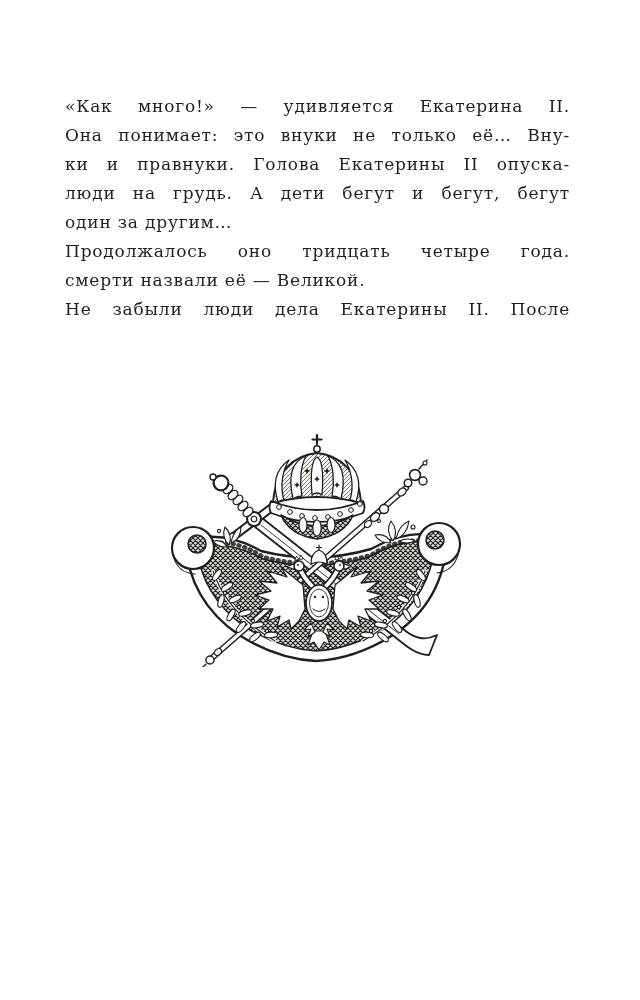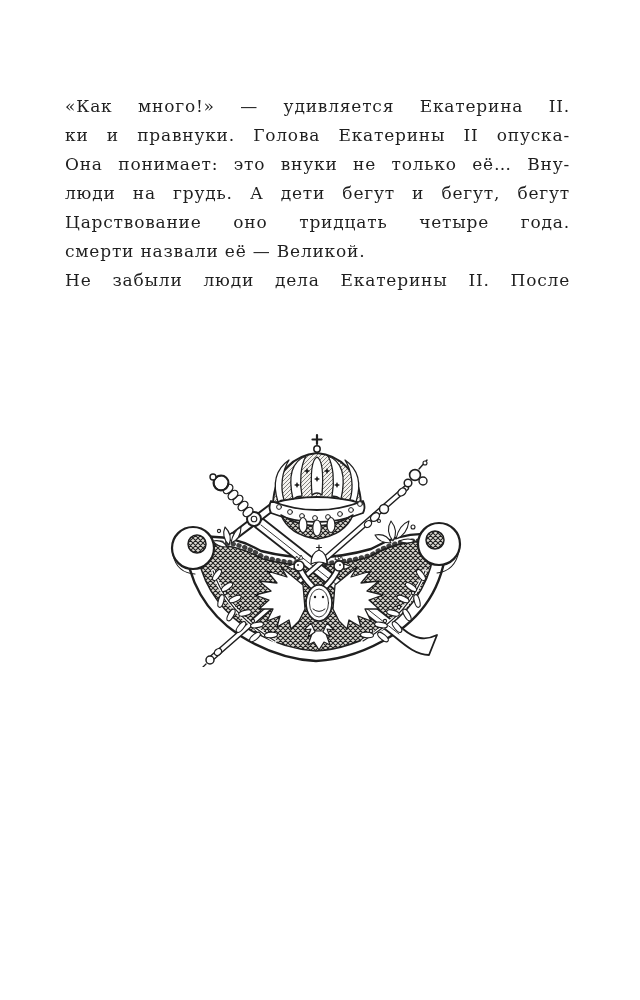--- a/index.html
+++ b/index.html
@@ -23,24 +23,25 @@
   }
   .emblem svg{display:block;width:100%;height:100%;}
 </style>
 </head>
 <body>
 
 <div class="page">
 
   <div class="text-block">
     <div class="ln">«Как много!» — удивляется Екатерина II.</div>
+    <div class="ln">Она понимает: это внуки не только её… Вну-</div>
     <div class="ln">ки и правнуки. Голова Екатерины II опуска-</div>
-    <div class="ln">Она понимает: это внуки не только её… Вну-</div>
     <div class="ln">люди на грудь. А дети бегут и бегут, бегут</div>
-    <div class="ln">Царствование оно тридцать четыре года.</div>
+    <div class="ln ln-end">один за другим…</div>
+    <div class="ln">Продолжалось оно тридцать четыре года.</div>
     <div class="ln ln-end">смерти назвали её — Великой.</div>
     <div class="ln">Не забыли люди дела Екатерины II. После</div>
   </div>
 
   <div class="emblem">
     <svg viewBox="0 0 305 234" role="img" fill="none" stroke-linecap="round" stroke-linejoin="round" aria-label="Гравюра: офицерский горжет с двуглавым орлом и лавровыми ветвями, над ним императорская корона, позади скрещены шпага и скипетр">
       <defs>
         <pattern id="xh" width="5" height="5" patternUnits="userSpaceOnUse">
           <rect width="5" height="5" fill="#dedbd4"></rect>
           <path d="M0,0 l5,5 M5,0 l-5,5" stroke="#1f1f1f" stroke-width="1.05"></path>

